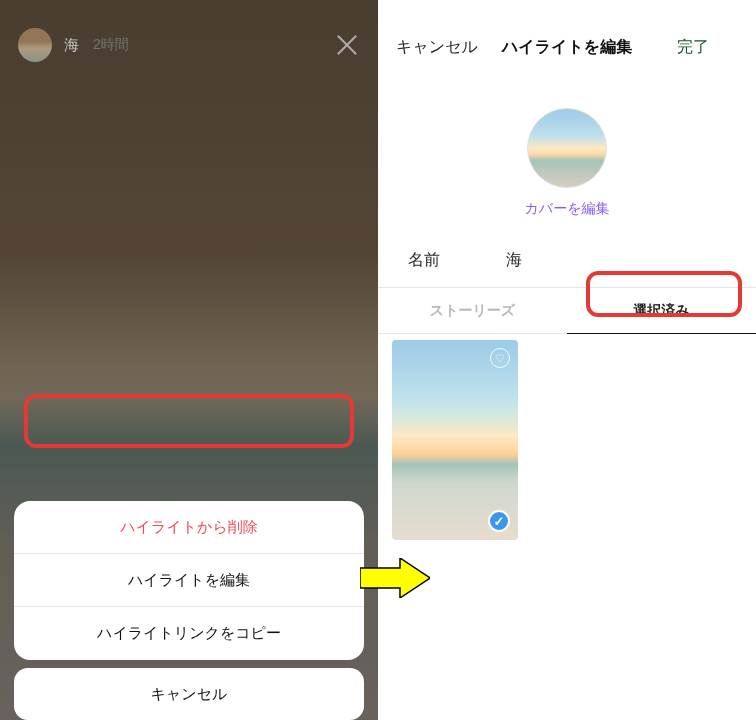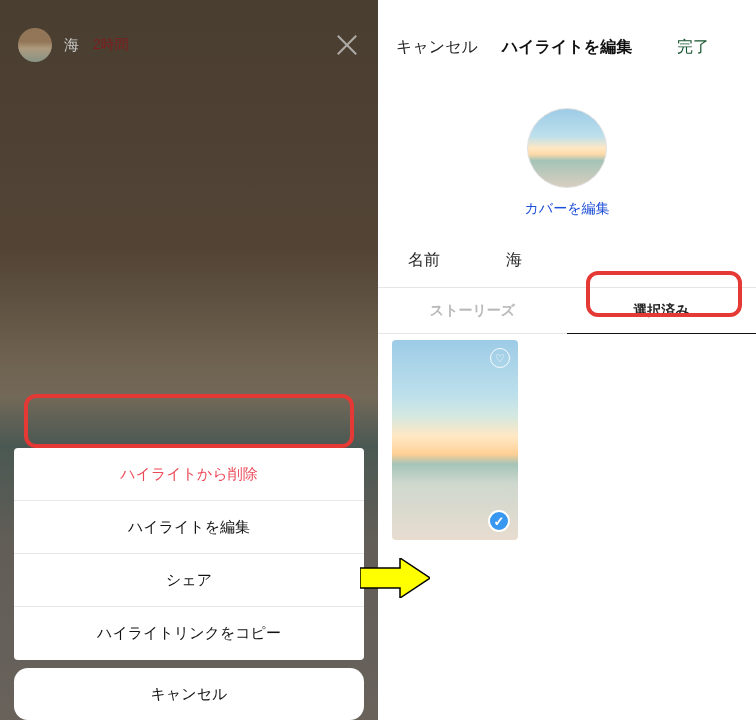--- a/index.html
+++ b/index.html
@@ -48,21 +48,21 @@
       border-radius: 50%;
       background: linear-gradient(to bottom, #c19a70 40%, #f0d7b0 60%, #b0cdbf 100%);
       opacity: 0.6;
     }
     .story-title {
       color: #c7c7c7;
       font-size: 15px;
       margin-left: 12px;
     }
     .story-time {
-      color: #7f1d1d;
+      color: #737373;
       font-size: 14px;
       margin-left: 14px;
     }
     .close-x {
       margin-left: auto;
       width: 26px;
       height: 26px;
       position: relative;
       opacity: 0.7;
     }
@@ -76,21 +76,21 @@
       background: #d8d8d8;
     }
     .close-x::before { transform: rotate(45deg); }
     .close-x::after { transform: rotate(-45deg); }
     .action-sheet {
       position: absolute;
       left: 14px;
       right: 14px;
       bottom: 60px;
       background: #fff;
-      border-radius: 4px;
+      border-radius: 16px;
       overflow: hidden;
       font-family: Liberation Serif, serif;
     }
     .action-row {
       height: 53px;
       display: flex;
       align-items: center;
       justify-content: center;
       font-size: 15px;
       color: #111;
@@ -171,21 +171,21 @@
     }
     .cover-img {
       width: 80px;
       height: 80px;
       border-radius: 50%;
       border: 1px solid #e0e0e0;
       background: linear-gradient(to bottom, #9dcbe6 0%, #bde0ec 35%, #ffe8c4 50%, #ffd9a8 58%, #a5c4b8 66%, #d8cec0 100%);
     }
     .cover-edit-link {
       margin-top: 12px;
-      color: #1d4ed8;
+      color: #8b5cf6;
       font-size: 14px;
     }
     .name-row {
       padding: 12px 30px 16px 30px;
       display: flex;
       align-items: flex-start;
       border-bottom: 1px solid #e6e6e6;
     }
     .name-label {
       font-size: 16px;
@@ -280,21 +280,20 @@
     <div class="story-header">
       <div class="story-avatar"></div>
       <div class="story-title">海</div>
       <div class="story-time">2時間</div>
       <div class="close-x"></div>
     </div>
 
     <div class="action-sheet">
       <div class="action-row danger">ハイライトから削除</div>
       <div class="action-row">ハイライトを編集</div>
-      <div class="action-row">シェア</div>
       <div class="action-row">ハイライトリンクをコピー</div>
     </div>
 
     <div class="cancel-sheet">キャンセル</div>
 
     <div class="highlight-box-left"></div>
   </div>
 
   <div class="right-panel">
     <div class="nav-bar">

